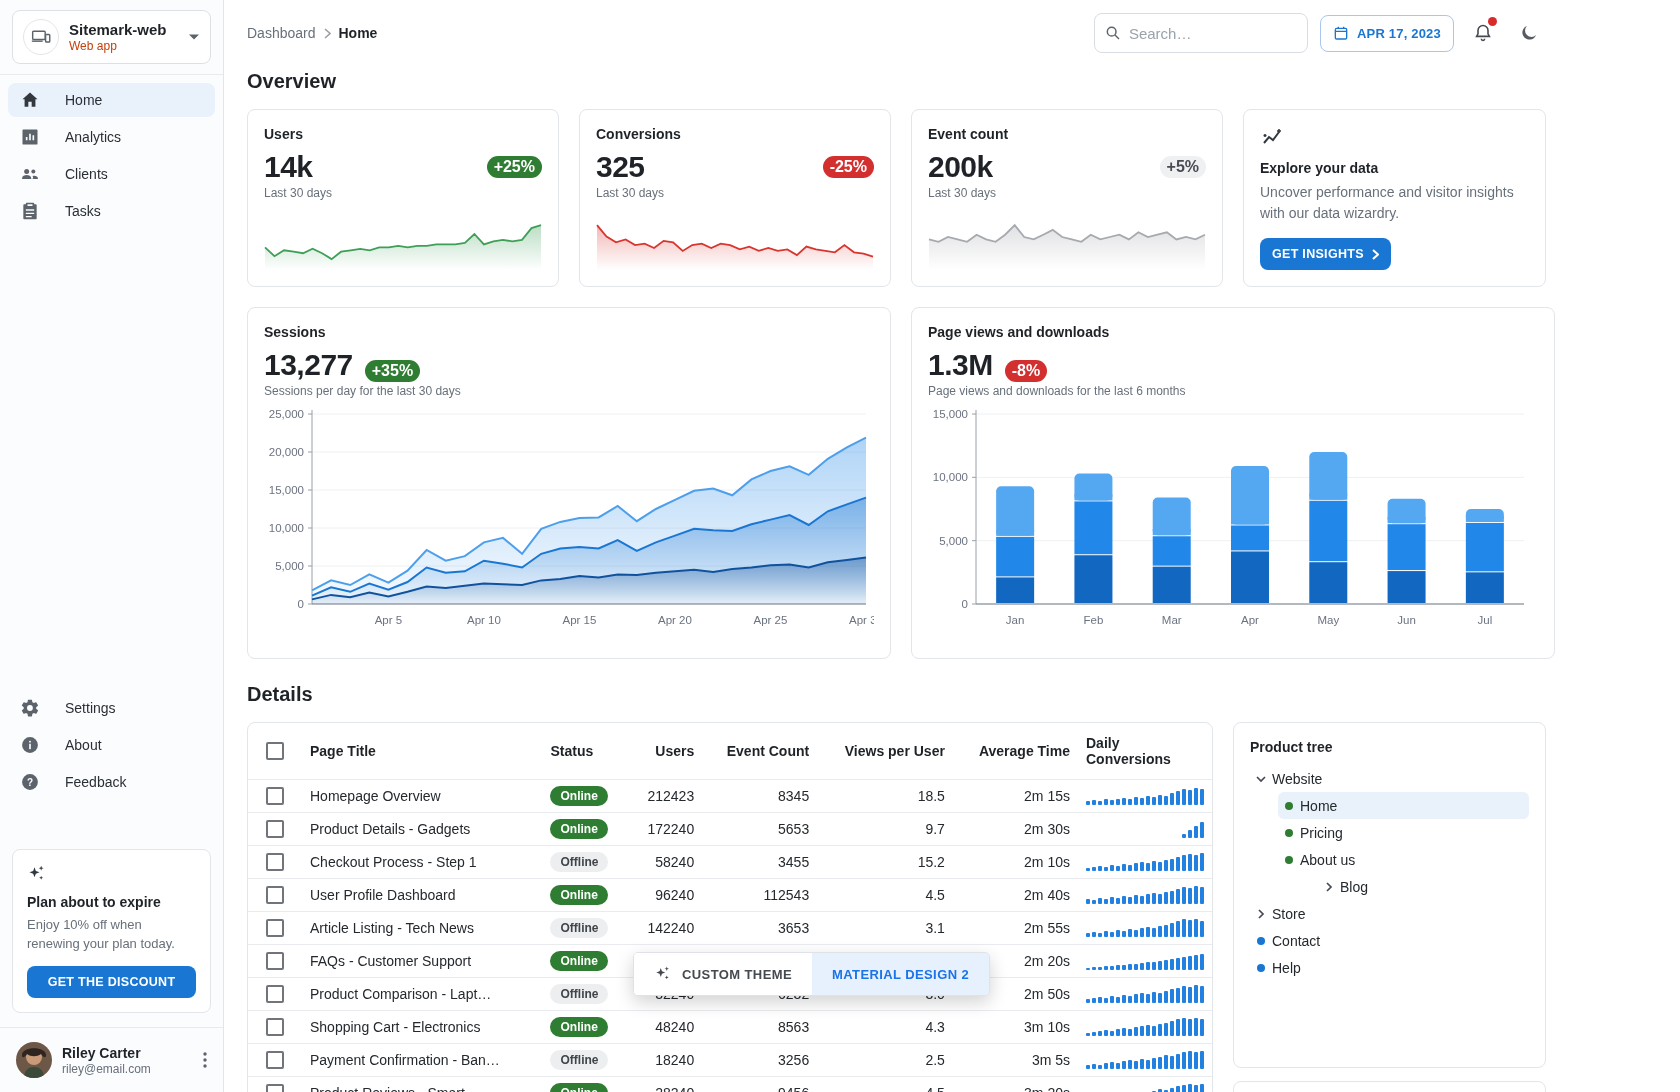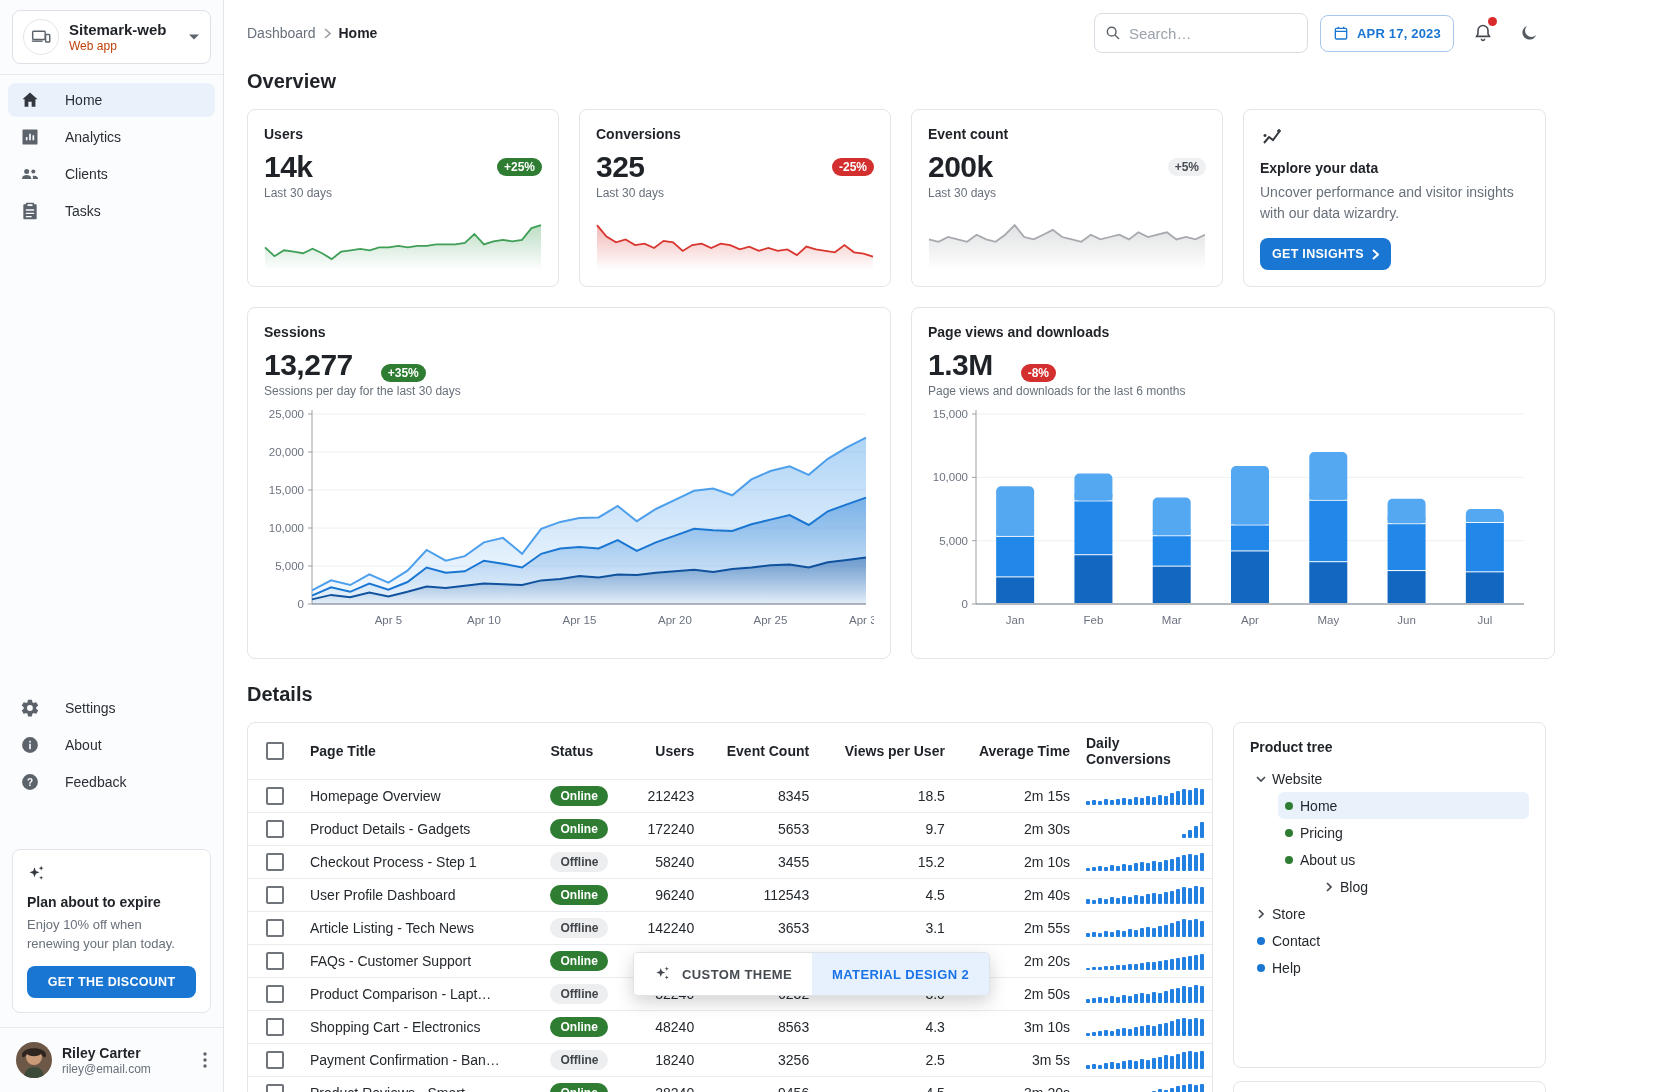--- a/index.html
+++ b/index.html
@@ -65,21 +65,21 @@
   .badge-dot { position:absolute; top:1px; right:3px; width:9px; height:9px;
     border-radius:50%; background:#d92b2b; }
 
   .section-title { font-size:20px; font-weight:700; margin:4px 0 16px 0; }
   .stat-grid { display:grid; grid-template-columns:repeat(4,1fr); gap:20px; }
   .card { background:#fff; border:1px solid #e2e5e9; border-radius:8px; padding:16px; }
   .stat-card { height:178px; display:flex; flex-direction:column; }
   .stat-title { font-size:14px; font-weight:700; }
   .stat-value-row { display:flex; align-items:center; justify-content:space-between; margin-top:8px; }
   .stat-value { font-size:30px; font-weight:600; letter-spacing:-.5px; }
-  .chip { font-size:12px; font-weight:600; border-radius:999px; padding:2px 7px;margin-left:16px; }
+  .chip { font-size:16px; font-weight:600; border-radius:999px; padding:2px 7px; }
   .chip-green { background:#2e7d32; color:#fff; }
   .chip-red { background:#d32f2f; color:#fff; }
   .chip-gray { background:#eef0f2; color:#474c52; }
   .stat-caption { font-size:12px; color:#68707a; margin-top:2px; }
   .spark-wrap { margin-top:auto; height:54px; }
   .promo-card { height:178px; display:flex; flex-direction:column; align-items:flex-start; }
   .promo-title { font-size:14px; font-weight:700; margin-top:10px; }
   .promo-body { font-size:14px; color:#68707a; line-height:1.5; margin-top:6px; }
   .promo-card .btn-blue { margin-top:auto; }
 

